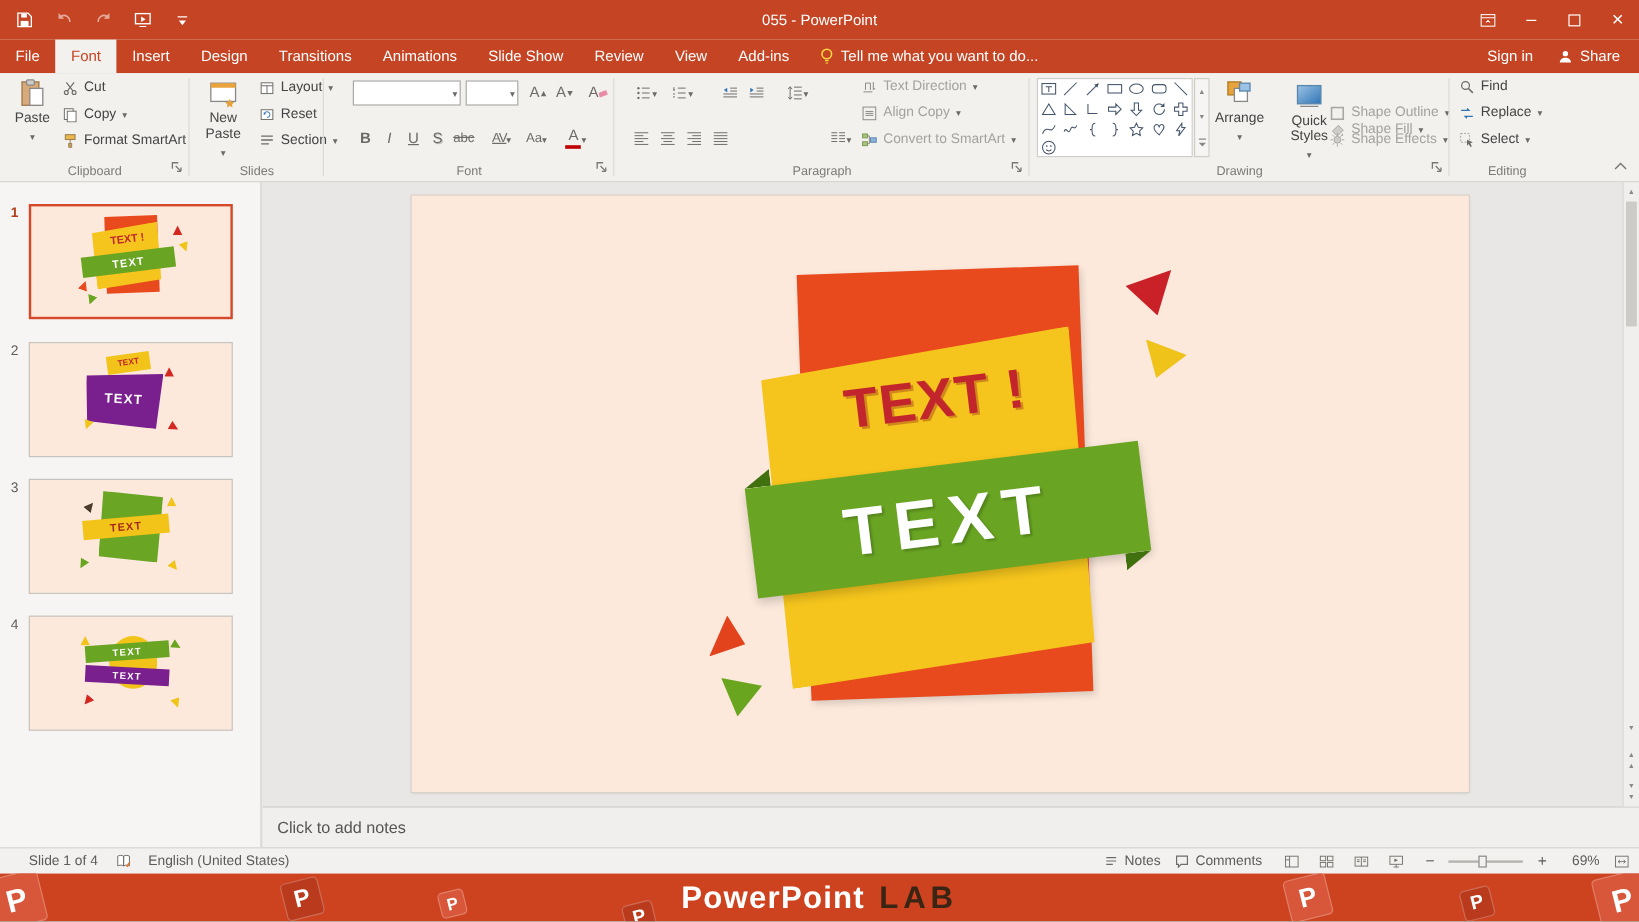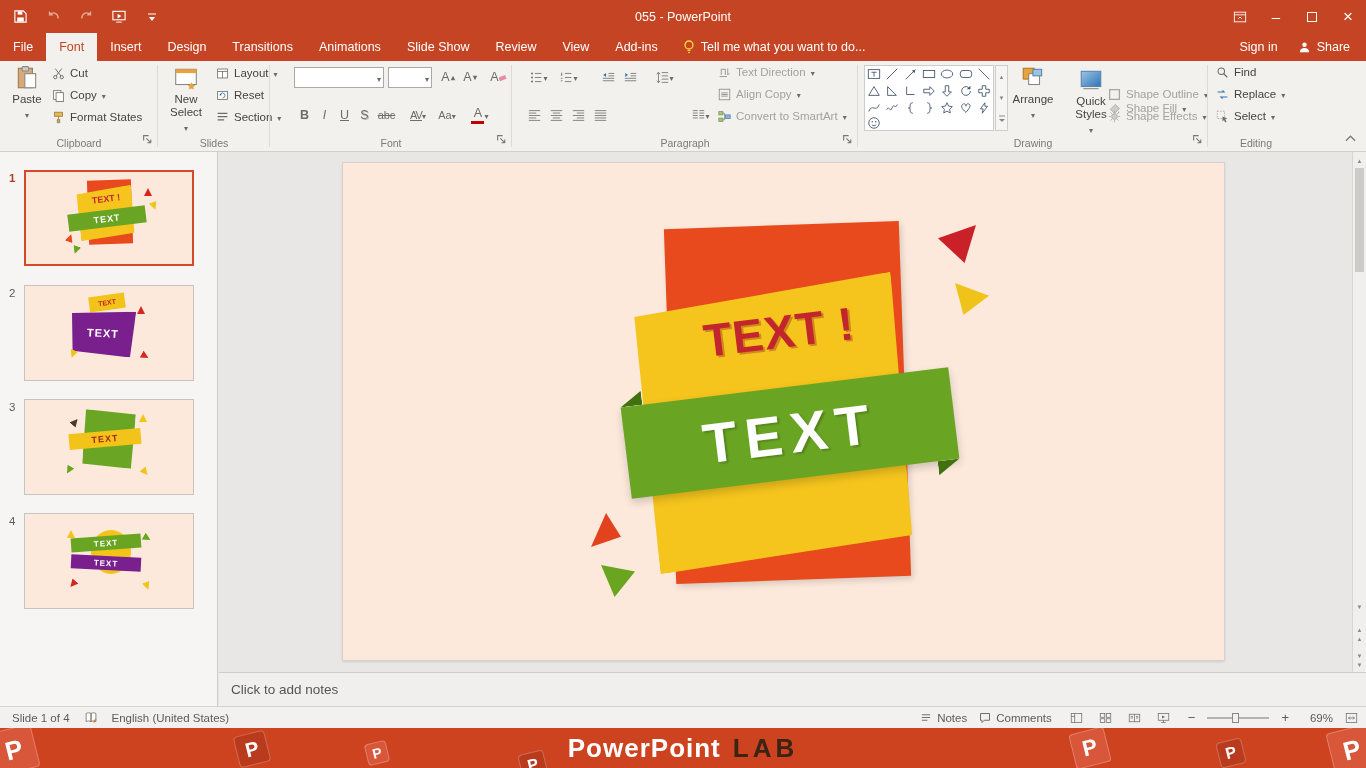--- a/index.html
+++ b/index.html
@@ -98,21 +98,21 @@
 .sl-tri.a{left:595px;top:62px;width:38px;height:38px;background:#c92127;clip-path:polygon(100% 0,0 35%,70% 100%);}
 .sl-tri.b{left:612px;top:120px;width:34px;height:32px;background:#efc31a;clip-path:polygon(0 0,100% 40%,25% 100%);}
 .sl-tri.c{left:248px;top:350px;width:30px;height:34px;background:#e2431c;clip-path:polygon(50% 0,0 100%,100% 70%);}
 .sl-tri.d{left:258px;top:402px;width:34px;height:32px;background:#6aa51f;clip-path:polygon(0 0,100% 20%,40% 100%);}
 
 
 .notespane{position:absolute;left:219px;top:672px;right:0;height:34px;background:#f1efed;border-top:1px solid #cfcdc9;display:flex;align-items:center;padding-left:12px;font-size:13.5px;color:#555;}
 
 
 .statusbar{position:absolute;left:0;top:706px;right:0;height:22px;background:#f3f1ef;border-top:1px solid #d6d4d1;display:flex;align-items:center;font-size:11.5px;color:#5d5b58;}
-.sb-left{display:flex;align-items:center;gap:14px;padding-left:12px;}
+.sb-left{display:flex;align-items:center;gap:14px;padding-left:24px;}
 .sb-right{margin-left:auto;display:flex;align-items:center;gap:12px;padding-right:8px;}
 .sb-item{display:flex;align-items:center;gap:5px;}
 .viewbtns{display:flex;align-items:center;gap:16px;margin:0 6px;}
 .zoomtrack{position:relative;width:62px;height:2px;background:#b5b3b0;}
 .zoomthumb{position:absolute;left:40%;top:-4px;width:7px;height:10px;background:#f3f1ef;border:1px solid #8a8886;}
 .zoompct{min-width:32px;text-align:right;}
 .zminus::after{content:"−";font-size:13px;color:#5d5b58;}
 .zplus::after{content:"+";font-size:13px;color:#5d5b58;}
 
 
@@ -257,40 +257,40 @@
         <span>Copy</span>
         <span class="caret"></span>
       </div>
       <div class="sbtn" style="left:52px;top:50px;">
         <span>
             <svg width="13" height="13" viewBox="0 0 16 16">
               <rect x="3" y="1.5" width="10" height="5" fill="#e8b84a" stroke="#9c7b4f"></rect>
               <path d="M8 6.5v4M6.5 10.5h3v4h-3z" fill="#c9a35f" stroke="#9c7b4f"></path>
             </svg>
           </span>
-        <span>Format States</span>
+        <span>Format SmartArt</span>
       </div>
       <div class="glabel">Clipboard</div>
       <span class="dlg">
         <svg width="11" height="11" viewBox="0 0 10 10">
             <path d="M1.5 6V1.5H6" fill="none" stroke="#7a7876"></path>
             <path d="M4 4l4 4M8 8V5M8 8H5" fill="none" stroke="#7a7876"></path>
           </svg>
       </span>
       <div class="gsep" style="left:157px;"></div>
     </div>
 
     <div class="rgroup" style="left:158px;width:112px;">
       <div class="bigbtn" style="left:4px;top:4px;width:48px;">
         <svg width="26" height="26" viewBox="0 0 24 24">
             <rect x="2.5" y="4" width="19" height="14" fill="#fff" stroke="#8a8886"></rect>
             <rect x="2.5" y="4" width="19" height="3.5" fill="#e8a33d"></rect>
             <path d="M17 16l1.1 2.2 2.4.4-1.7 1.7.4 2.4-2.2-1.1-2.2 1.1.4-2.4-1.7-1.7 2.4-.4z" fill="#e8a33d"></path>
           </svg>
-        <span>New Select</span>
+        <span>New Paste</span>
         <span class="caret"></span>
       </div>
       <div class="sbtn" style="left:58px;top:6px;">
         <span>
             <svg width="13" height="13" viewBox="0 0 16 16">
               <rect x="2" y="2.5" width="12" height="11" fill="#fff" stroke="#6e6c68"></rect>
               <path d="M2 5.5h12M8 5.5v8" stroke="#6e6c68"></path>
             </svg>
           </span>
         <span>Layout</span>

